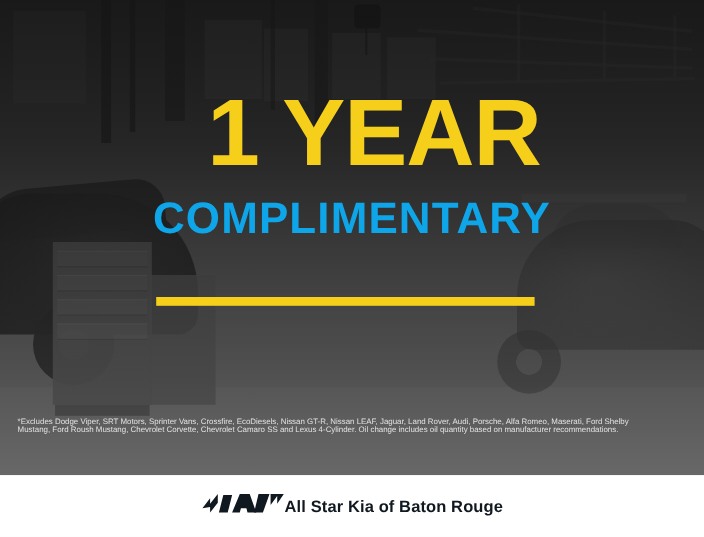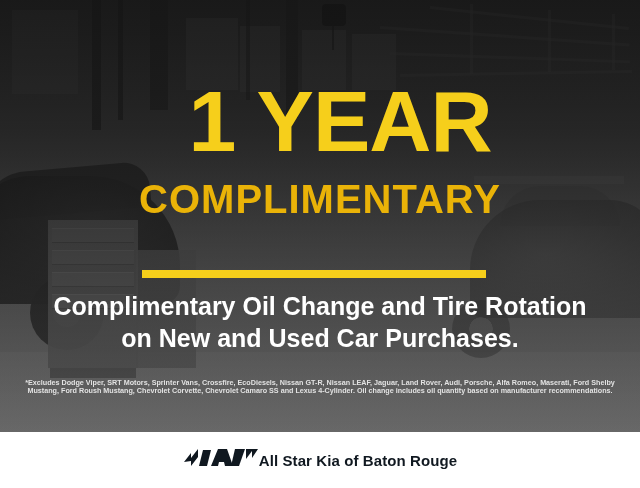--- a/index.html
+++ b/index.html
@@ -157,21 +157,21 @@
     font-size:86px;
     line-height:86px;
     letter-spacing:-1px;
     white-space:nowrap;
     padding-left:40px;
   }
 
   .headline-sub {
     position:absolute;
     left:0; right:0; top:176px;
-    color:#eab308;
+    color:#0ea5e9;
     font-family:"Liberation Sans", sans-serif;
     font-weight:bold;
     font-size:40px;
     line-height:46px;
     letter-spacing:0px;
   }
   .headline-sub .l1 { display:block; letter-spacing:1px; }
   .headline-sub .l2 { display:block; letter-spacing:1px; }
 
   .divider {
@@ -190,24 +190,24 @@
     font-size:25px;
     line-height:32px;
   }
   .offer-text .ol { display:block; }
 
   .disclaimer {
     position:absolute;
     left:16px; right:16px; top:379px;
     color:#e2e2e2;
     font-family:"Liberation Sans", sans-serif;
-    font-weight:bold;
+    font-weight:normal;
     font-size:7.2px;
     line-height:8.2px;
-    text-align:center;
+    text-align:left;
   }
   .disclaimer .dl { display:block; }
 
   
   .footer {
     position:absolute;
     left:0; top:432px;
     width:640px; height:56px;
     background:#ffffff;
     display:flex;
@@ -283,24 +283,20 @@
     <div class="content">
 
       <div class="headline-year">1 YEAR</div>
 
       <div class="headline-sub">
         <span class="l1">COMPLIMENTARY</span>
       </div>
 
       <div class="divider"></div>
 
-      <div class="offer-text">
-        <span class="ol">Complimentary Oil Change and Tire Rotation</span>
-        <span class="ol">on New and Used Car Purchases.</span>
-      </div>
 
       <div class="disclaimer">
         <span class="dl">*Excludes Dodge Viper, SRT Motors, Sprinter Vans, Crossfire, EcoDiesels, Nissan GT-R, Nissan LEAF, Jaguar, Land Rover, Audi, Porsche, Alfa Romeo, Maserati, Ford Shelby</span>
         <span class="dl">Mustang, Ford Roush Mustang, Chevrolet Corvette, Chevrolet Camaro SS and Lexus 4-Cylinder. Oil change includes oil quantity based on manufacturer recommendations.</span>
       </div>
 
     </div>
   </div>
 
   <div class="footer">

